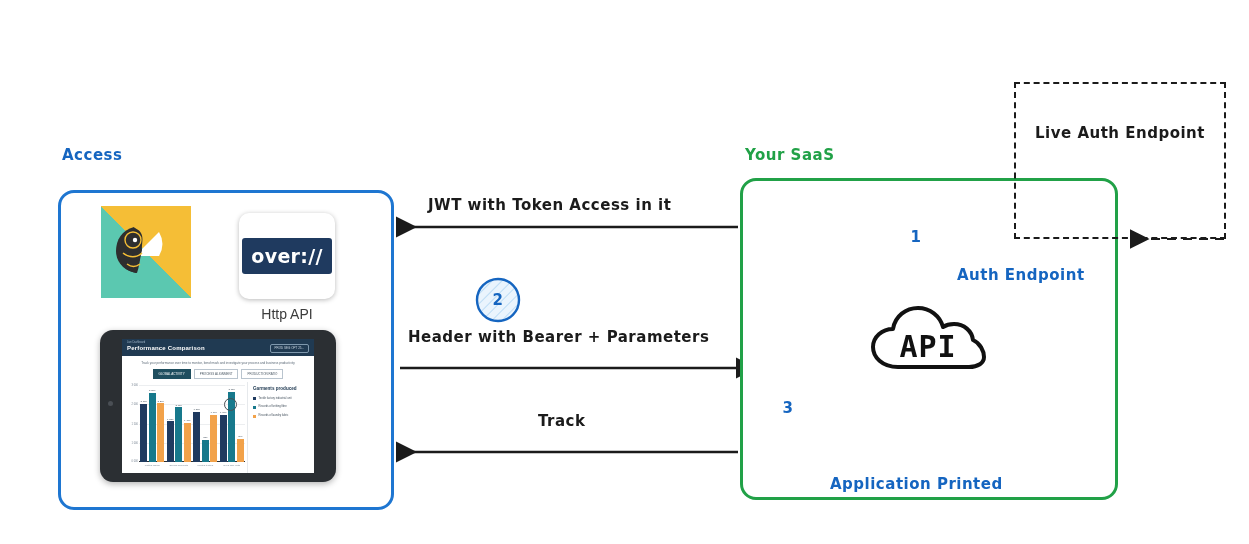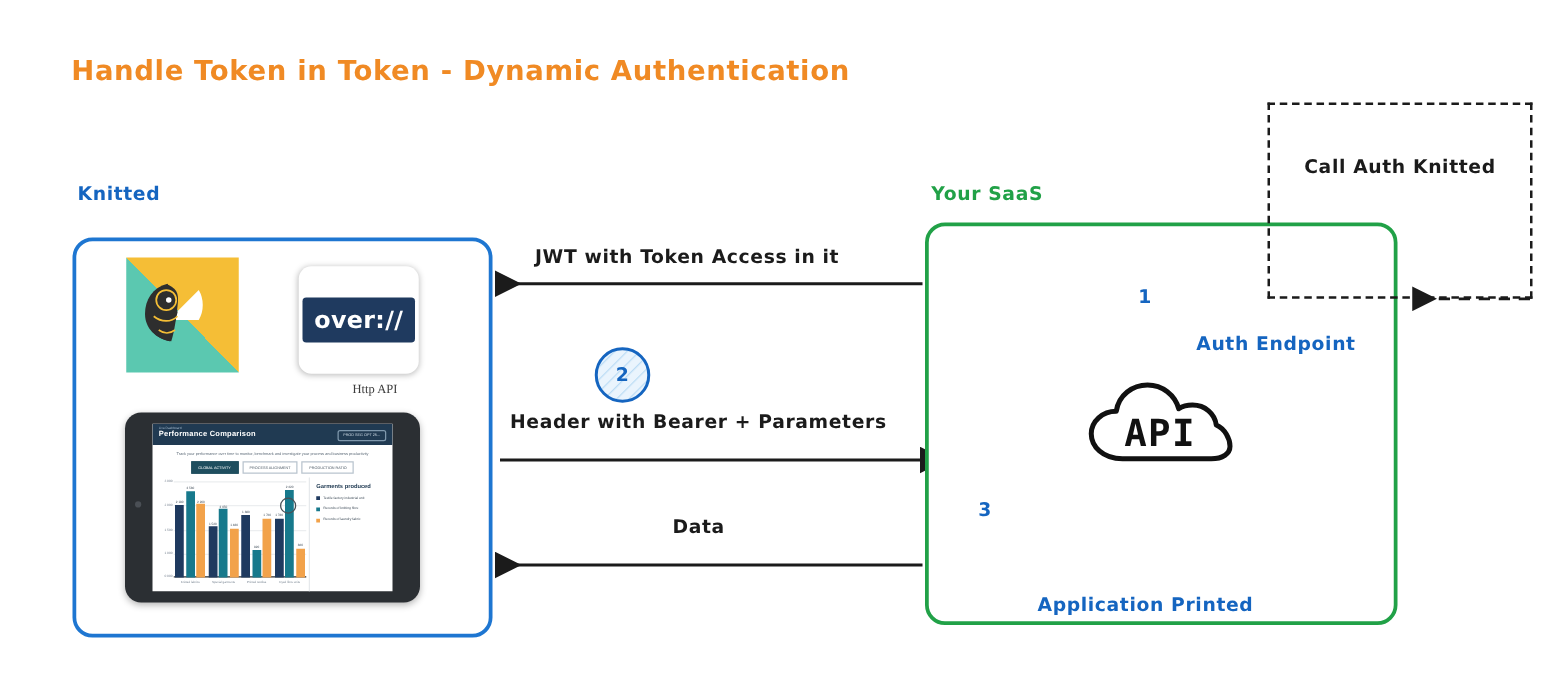--- a/index.html
+++ b/index.html
@@ -62,22 +62,22 @@
     background:#fff;border-radius:10px;
     box-shadow:0 1px 5px rgba(0,0,0,.28);
     display:flex;align-items:center;justify-content:center;
   }
   #http-chip{
     background:#1F3A5F;color:#fff;border-radius:3px;
     padding:7px 9px;font-size:19px;font-weight:700;
     font-family:"DejaVu Sans", sans-serif;letter-spacing:.3px;
   }
   #http-api-caption{
-    position:absolute;left:252px;top:306px;width:96px;text-align:center;
-    font-size:10px;color:#3c3c3c;font-family:Liberation Serif, serif;
+    position:absolute;left:239px;top:306px;width:96px;text-align:center;
+    font-size:14px;color:#3c3c3c;font-family:Liberation Sans, sans-serif;
   }
 
   
   #tablet{
     position:absolute;left:100px;top:330px;width:236px;height:152px;
     background:#2b2f33;border-radius:13px;
     box-shadow:0 2px 6px rgba(0,0,0,.3);
   }
   #tablet-screen{
     position:absolute;left:22px;top:9px;right:22px;bottom:9px;
@@ -215,23 +215,22 @@
 
     <g>
       <circle cx="498" cy="300" r="21" fill="url(#hatch)" stroke="#1565C0" stroke-width="2.4"></circle>
     </g>
 
     <g>
       <circle cx="788" cy="408" r="21" fill="url(#hatch)" stroke="#1565C0" stroke-width="2.4"></circle>
     </g>
   </svg>
 
-  <div id="title" class="hand">Handle Token in Token - Dynamic Authentication</div>
-
-  <div id="toucan-caption" class="hand">Knitted</div>
+
+  <div id="toucan-caption" class="hand">Access</div>
   <div id="toucan-panel"></div>
 
   <div id="toucan-logo">
     <svg width="90" height="92" viewBox="0 0 90 92">
       <path d="M60,26 a24,24 0 0 1 0,24 L36,50 Z" fill="#ffffff" transform="translate(-2,0)"></path>
       <path d="M34,22 c-12,2 -18,12 -18,23 c0,12 9,21 20,22 c3,-9 4,-20 5,-28 c1,-8 1,-13 -7,-17 Z" fill="#2e2e2e"></path>
       <path d="M33,21 c-12,3 -18,13 -18,24 c0,12 9,20 20,22 l6,-23 l-2,-14 Z" fill="#2e2e2e"></path>
       <circle cx="32" cy="34" r="8" fill="none" stroke="#F5BE36" stroke-width="1.4"></circle>
       <circle cx="34" cy="34" r="2.2" fill="#ffffff"></circle>
       <path d="M22,47 c6,5 14,5 19,0" fill="none" stroke="#F5BE36" stroke-width="1.4"></path>
@@ -348,21 +347,21 @@
 
     </div>
   </div>
   <div id="tablet-cam"></div>
   <div id="tablet-home"></div>
 
   <div id="saas-caption" class="hand">Your SaaS</div>
   <div id="saas-panel"></div>
 
   <div id="call-auth-box">
-    <div id="call-auth-label" class="hand">Call Auth Knitted</div>
+    <div id="call-auth-label" class="hand">Live Auth Endpoint</div>
   </div>
 
   <div id="api-cloud">
     <svg width="120" height="72" viewBox="0 0 120 72">
       <path d="M30,64 C14,64 5,54 5,44 C5,34 14,26 25,26 C27,13 38,5 50,5
                C62,5 72,13 75,24 C78,22 82,21 86,21 C96,21 104,28 105,37
                C112,40 116,48 116,54 C116,60 110,64 101,64 Z" fill="#ffffff" stroke="#111111" stroke-width="4" stroke-linejoin="round"></path>
       <text x="60" y="54" text-anchor="middle" font-family="'DejaVu Sans Mono', monospace" font-size="30" font-weight="700" fill="#111111" letter-spacing="1">API</text>
     </svg>
   </div>
@@ -375,15 +374,15 @@
   </div>
   <div class="numcircle" id="circle3">
     <div class="nc-txt hand">3</div>
   </div>
 
   <div id="auth-endpoint-label" class="endpoint-label hand">Auth Endpoint</div>
   <div id="application-endpoint-label" class="endpoint-label hand">Application Printed</div>
 
   <div id="flow1-label" class="flow-label hand">JWT with Token Access in it</div>
   <div id="flow2-label" class="flow-label hand">Header with Bearer + Parameters</div>
-  <div id="flow3-label" class="flow-label hand">Data</div>
+  <div id="flow3-label" class="flow-label hand">Track</div>
 
 </div>
 
 </body></html>

